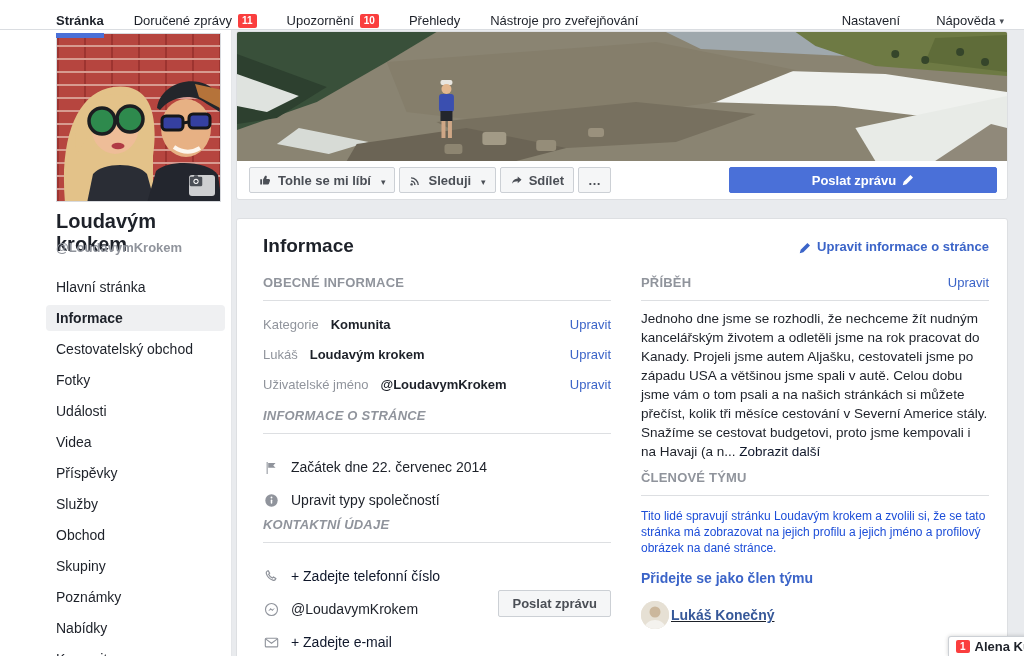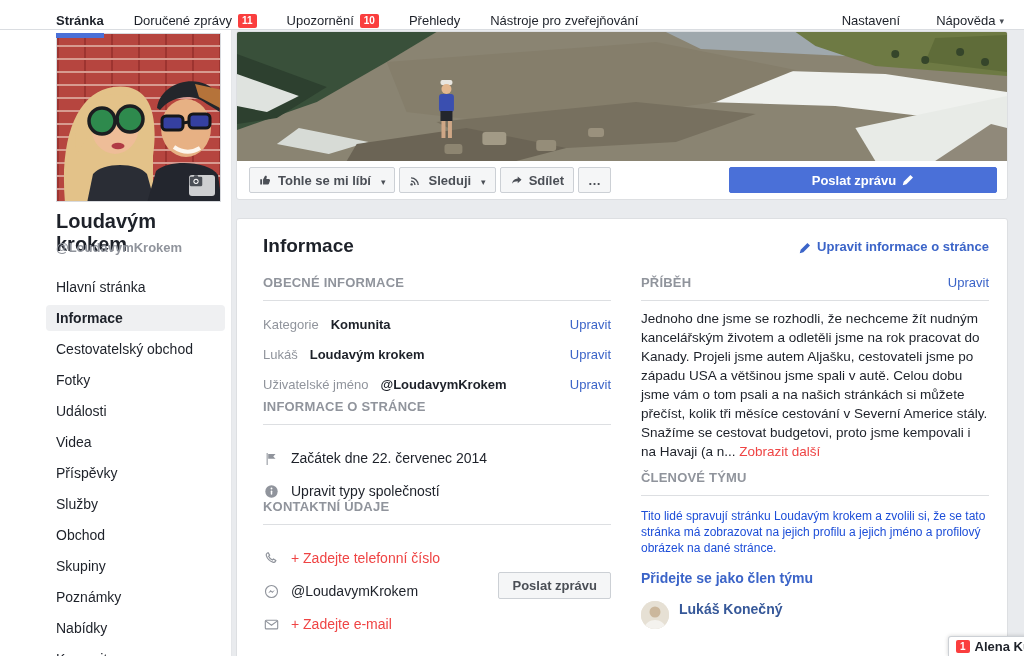--- a/index.html
+++ b/index.html
@@ -65,36 +65,36 @@
   .info-head { display:flex; align-items:center; margin-bottom:18px; }
   .info-title { font-size:19px; font-weight:bold; }
   .edit-page-link { margin-left:auto; display:flex; align-items:flex-end; gap:6px;
     color:#3b64c8; font-size:13px; font-weight:bold; cursor:pointer; }
   .cols { display:flex; }
   .col-l { width:348px; margin-right:30px; flex-shrink:0; }
   .col-r { width:350px; }
   .sec-head { display:flex; align-items:center; font-size:13px; font-weight:bold;
     color:#90949c; letter-spacing:.2px; padding-bottom:10px;
     border-bottom:1px solid #dddfe2; margin-bottom:8px; }
-  .sec-head.gap { margin-top:0; }
+  .sec-head.gap { margin-top:9px;font-style:italic; }
   .sec-link { margin-left:auto; color:#3b64c8; font-weight:normal; letter-spacing:0; cursor:pointer; }
   .frow { display:flex; align-items:center; height:30px; font-size:13px; }
   .flabel { color:#90949c; margin-right:12px; }
   .fvalue { font-weight:bold; }
   .flink { margin-left:auto; color:#3b64c8; cursor:pointer; }
   .irow { display:flex; align-items:flex-end; min-height:33px; font-size:14px; gap:12px; }
   .irow .ic { width:16px; display:flex; justify-content:center; flex-shrink:0; }
-  .blue { color:#ef4444; cursor:pointer; }
+  .blue { color:#0f172a; cursor:pointer; }
   .gray-btn { margin-left:auto; background:#f5f6f7; border:1px solid #ccd0d5;
     border-radius:2px; font-size:13px; font-weight:bold; color:#4b4f56;
     padding:5px 13px; cursor:pointer; }
   .story p { font-size:13.5px; line-height:19px; }
   .team-desc { font-size:12px; line-height:16px; color:#1d4ed8; margin:12px 0 14px; }
   .join { font-size:14px; font-weight:bold; color:#3b64c8; cursor:pointer; }
-  .member { display:flex; align-items:flex-start; gap:10px; margin-top:15px; cursor:pointer; }
+  .member { display:flex; align-items:center; gap:2px; margin-top:15px; cursor:pointer;text-decoration:underline; }
   .avatar { width:28px; height:28px; border-radius:50%; overflow:hidden; background:#e9e4da; flex-shrink:0; }
   .member-name { font-size:14px; font-weight:bold; color:#365899; }
   
   .chat-tab { position:absolute; left:948px; bottom:0; width:130px; height:20px;
     background:#fff; border:1px solid #ccd0d5; border-bottom:none;
     border-radius:3px 3px 0 0; box-shadow:0 0 4px rgba(0,0,0,.18);
     display:flex; align-items:center; gap:5px; padding:0 7px; z-index:30; cursor:pointer; }
   .chat-badge { background:#fa3e3e; color:#fff; font-size:10px; font-weight:bold;
     padding:1px 4px; border-radius:2px; line-height:11px; }
   .chat-name { font-size:13px; font-weight:bold; white-space:nowrap; }

